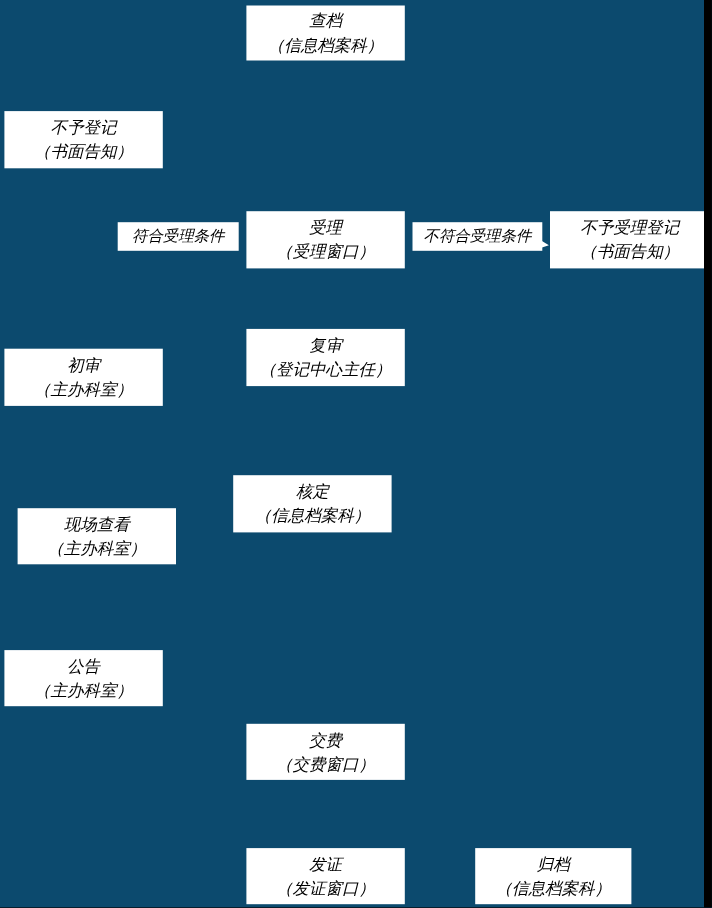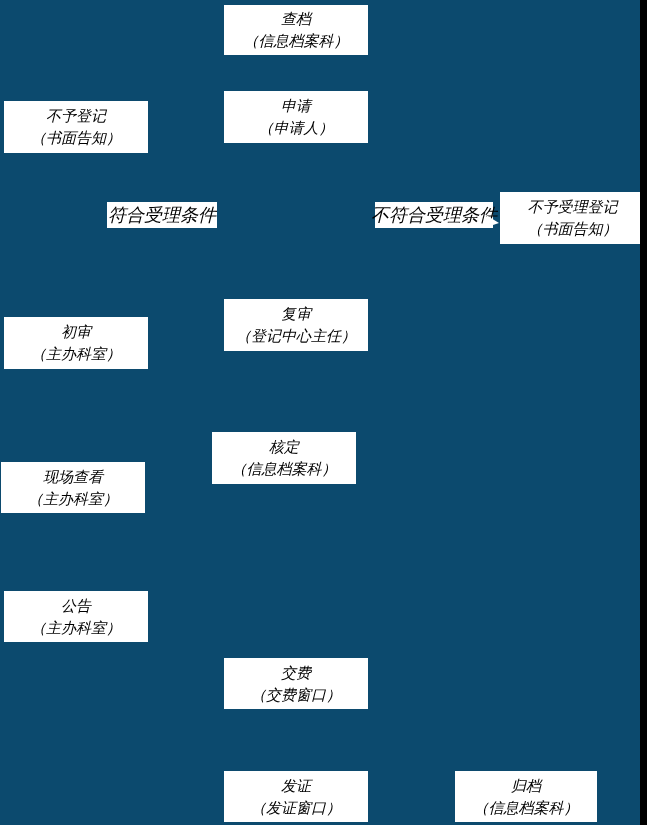--- a/index.html
+++ b/index.html
@@ -10,48 +10,48 @@
   .node{
     position:absolute;background:#ffffff;color:#000000;
     display:flex;flex-direction:column;align-items:center;justify-content:center;
     text-align:center;font-size:15px;line-height:22px;box-sizing:border-box;
   }
   .node .t{display:block;}
   .node .s{display:block;}
   .cond-label{
     position:absolute;background:#ffffff;color:#000000;
     display:flex;align-items:center;justify-content:center;
-    font-size:18px;line-height:24px;white-space:nowrap;box-sizing:border-box;
+    font-size:14px;line-height:24px;white-space:nowrap;box-sizing:border-box;
   }
   .arrowhead{position:absolute;width:16px;height:16px;}
 </style>
 </head>
 <body>
 
 <div class="canvas">
 
   <div class="node" style="left:224px;top:5px;width:144px;height:50px">
     <span class="t">查档</span>
     <span class="s">（信息档案科）</span>
   </div>
 
   <div class="node" style="left:4px;top:101px;width:144px;height:52px">
     <span class="t">不予登记</span>
     <span class="s">（书面告知）</span>
   </div>
 
-  <div class="node" style="left:224px;top:91px;width:144px;height:52px">
-    <span class="t">申请</span>
-    <span class="s">（申请人）</span>
-  </div>
 
   <div class="cond-label" style="left:107px;top:202px;width:110px;height:26px">
     <span>符合受理条件</span>
   </div>
 
+  <div class="node" style="left:224px;top:192px;width:144px;height:52px">
+    <span class="t">受理</span>
+    <span class="s">（受理窗口）</span>
+  </div>
 
   <div class="cond-label" style="left:375px;top:202px;width:118px;height:26px">
     <span>不符合受理条件</span>
   </div>
 
   <div class="arrowhead" style="left:485px;top:212px">
     <svg width="16" height="16" viewBox="0 0 16 16" aria-hidden="true">
       <polygon points="1,3 14,11 5,14" fill="#ffffff"></polygon>
     </svg>
   </div>
@@ -69,39 +69,39 @@
   <div class="node" style="left:224px;top:299px;width:144px;height:52px">
     <span class="t">复审</span>
     <span class="s">（登记中心主任）</span>
   </div>
 
   <div class="node" style="left:212px;top:432px;width:144px;height:52px">
     <span class="t">核定</span>
     <span class="s">（信息档案科）</span>
   </div>
 
-  <div class="node" style="left:1px;top:462px;width:144px;height:51px">
+  <div class="node" style="left:16px;top:462px;width:144px;height:51px">
     <span class="t">现场查看</span>
     <span class="s">（主办科室）</span>
   </div>
 
 
   <div class="node" style="left:4px;top:591px;width:144px;height:51px">
     <span class="t">公告</span>
     <span class="s">（主办科室）</span>
   </div>
 
   <div class="node" style="left:224px;top:658px;width:144px;height:51px">
     <span class="t">交费</span>
     <span class="s">（交费窗口）</span>
   </div>
 
   <div class="node" style="left:224px;top:771px;width:144px;height:51px">
     <span class="t">发证</span>
     <span class="s">（发证窗口）</span>
   </div>
 
-  <div class="node" style="left:455px;top:771px;width:142px;height:51px">
+  <div class="node" style="left:432px;top:771px;width:142px;height:51px">
     <span class="t">归档</span>
     <span class="s">（信息档案科）</span>
   </div>
 
 </div>
 
 </body></html>

